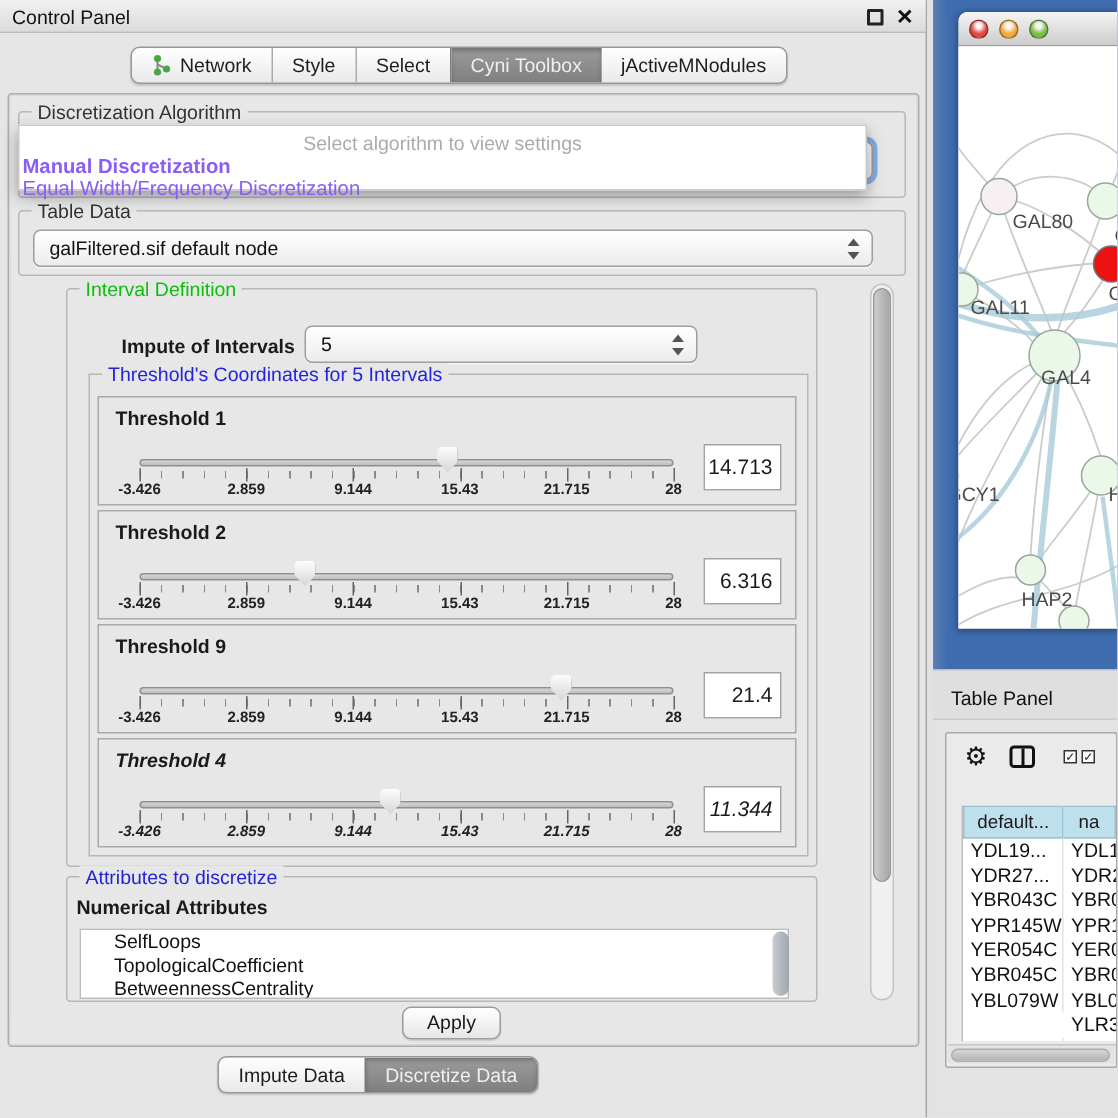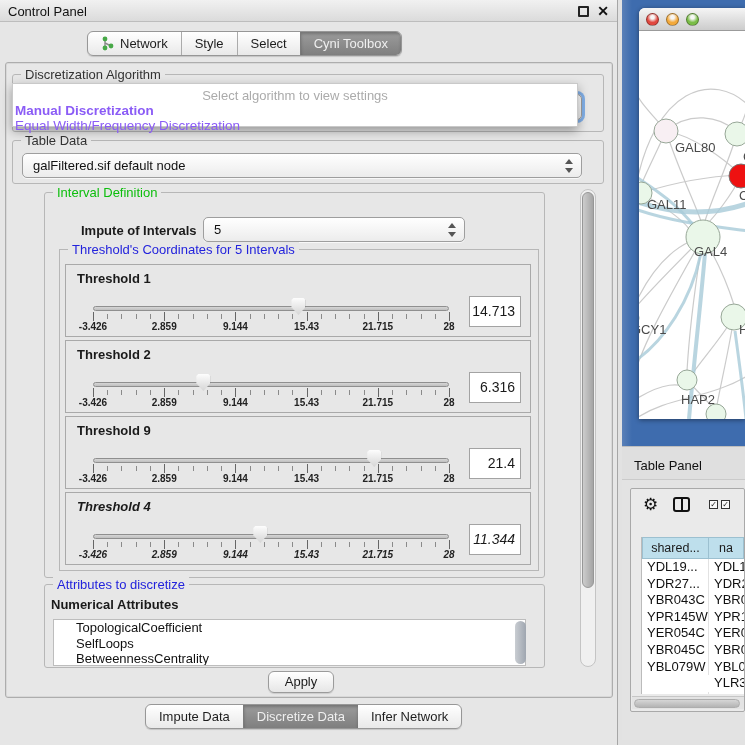--- a/index.html
+++ b/index.html
@@ -141,20 +141,23 @@
     </div>
     <div class="seg">
         <span>Style</span>
       </div>
     <div class="seg">
         <span>Select</span>
       </div>
     <div class="seg sel">
         <span>Cyni Toolbox</span>
       </div>
+    <div class="seg">
+        <span>jActiveMNodules</span>
+      </div>
   </div>
 
   <div class="outer-panel"></div>
 
   <div class="group" style="left:12px; top:74px; width:592px; height:58px;">
     <span class="group-title">Discretization Algorithm</span>
   </div>
   <div class="combo focusring" style="left:22px; top:94px; width:560px; height:26px;">
     <span class="stepper"></span>
   </div>
@@ -260,42 +263,39 @@
             <div class="th-value">11.344</div>
           </div>
         </div>
     </div>
   </div>
 
   <div class="group" style="left:44px; top:584px; width:501px; height:84px;">
     <span class="group-title t-blue">Attributes to discretize</span>
     <span style="position:absolute; left:6px; top:12px; font-weight:bold;">Numerical Attributes</span>
     <div class="attr-list">
+        <div class="list-item">SelfLoops</div>
         <div class="list-item">TopologicalCoefficient</div>
-        <div class="list-item">SelfLoops</div>
         <div class="list-item">BetweennessCentrality</div>
       </div>
     <div class="attr-scroll" style="position:absolute; left:470px; top:36px;"></div>
   </div>
 
   <div class="v-scroll">
       <div class="v-thumb"></div>
     </div>
 
   <div class="btn" style="left:268px; top:671px; width:66px; height:22px; line-height:20px;">Apply</div>
 
   <div class="segbar" style="left:145px; top:704px;">
     <div class="seg">
         <span>Impute Data</span>
       </div>
     <div class="seg sel">
         <span>Discretize Data</span>
-      </div>
-    <div class="seg">
-        <span>Infer Network</span>
       </div>
   </div>
 </div>
 
 <div class="right">
 
   <div class="net-frame">
     <div class="mac-win">
       <div class="mac-titlebar">
         <span class="light" style="left: 7px; background: radial-gradient(circle at 50% 30%, rgba(255, 255, 255, 0.69) 0px, rgba(255, 255, 255, 0.69) 18%, rgb(225, 72, 63) 55%);"></span>
@@ -359,21 +359,21 @@
 
   <div class="tp-panel">
     <div class="tp-toolbar">
       <span class="gear-ic">⚙</span>
       <span class="split-ic"></span>
       <span class="cbx" style="left:78px;">✓</span>
       <span class="cbx" style="left:90px;">✓</span>
     </div>
     <div class="tp-table">
       <div class="tp-head">
-        <div class="tp-hc" style="width:67px;">shared...</div>
+        <div class="tp-hc" style="width:67px;">default...</div>
         <div class="tp-hc" style="flex:1;">na</div>
       </div>
       <div>
           <div class="tp-row">
             <div class="tp-cell" style="width: 67px; border-right: 1px solid rgb(226, 226, 226);">YDL19...</div>
             <div class="tp-cell" style="flex: 1 1 0%;">YDL1</div>
           </div>
           <div class="tp-row">
             <div class="tp-cell" style="width: 67px; border-right: 1px solid rgb(226, 226, 226);">YDR27...</div>
             <div class="tp-cell" style="flex: 1 1 0%;">YDR2</div>

